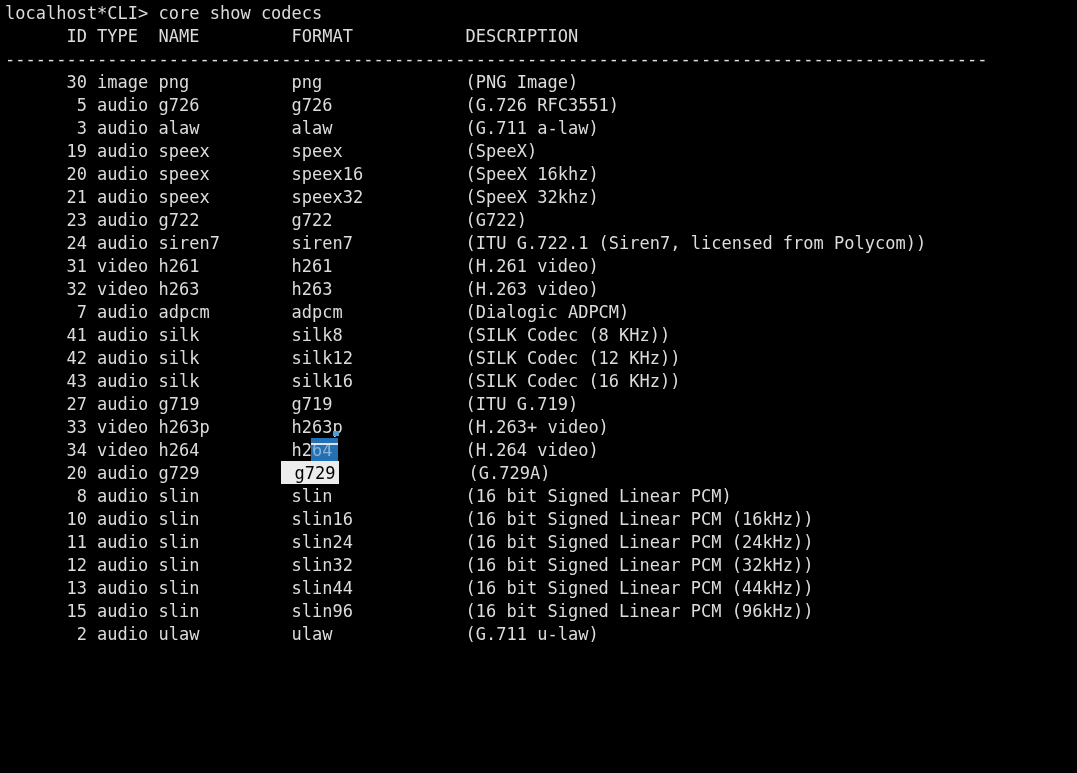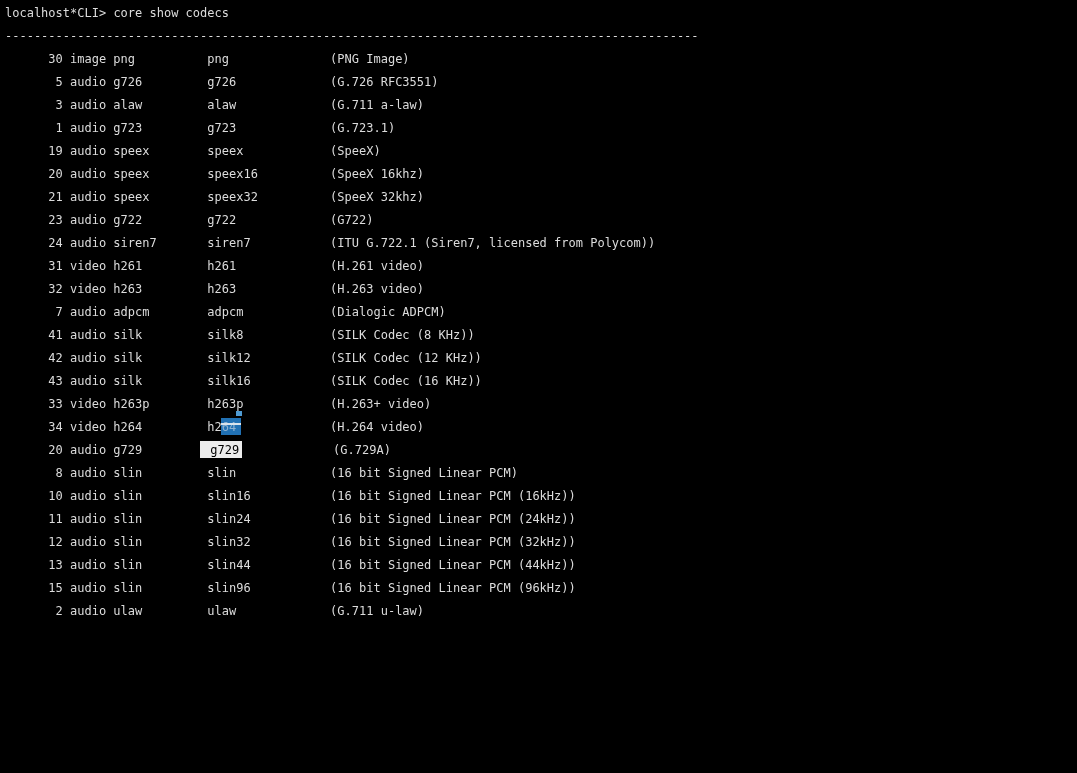--- a/index.html
+++ b/index.html
@@ -8,21 +8,21 @@
     --match-bg:#ececec; --match-fg:#000000;
   }
   *{margin:0;padding:0;box-sizing:border-box;}
   html,body{width:1077px;height:773px;overflow:hidden;}
   body{background:var(--bg);}
   .screen{
     width:1077px;height:773px;
     background:var(--bg);
     color:var(--fg);
     font-family:"DejaVu Sans Mono","Liberation Mono",monospace;
-    font-size:12px;
+    font-size:17px;
     line-height:23px;
     padding:2px 0 0 5px;
   }
   .line{white-space:pre;height:23px;}
   .sel{
     position:relative;
     background:var(--sel-bg);
     color:var(--sel-fg);
     padding:2px 5px 1px 1px;
     margin:12px -5px 0 -1px;
@@ -40,37 +40,38 @@
     color:var(--match-fg);
     padding:2px 3px 1px 3px;
     margin-right:-3px;
   }
 </style>
 </head>
 <body>
 
 <div class="screen">
   <div class="line"><span>localhost*CLI&gt; </span><span>core show codecs</span></div>
+  <div class="line" id="header-line">      ID TYPE  NAME         FORMAT           DESCRIPTION</div>
   <div class="line">------------------------------------------------------------------------------------------------</div>
   <div id="rows">
       <div class="line"><span>      30 image png          png              (PNG Image)</span></div>
       <div class="line"><span>       5 audio g726         g726             (G.726 RFC3551)</span></div>
       <div class="line"><span>       3 audio alaw         alaw             (G.711 a-law)</span></div>
-      <div class="line"><span>       1 audio g723         g723             (G.723.1)</span></div>
       <div class="line"><span>      19 audio speex        speex            (SpeeX)</span></div>
       <div class="line"><span>      20 audio speex        speex16          (SpeeX 16khz)</span></div>
       <div class="line"><span>      21 audio speex        speex32          (SpeeX 32khz)</span></div>
       <div class="line"><span>      23 audio g722         g722             (G722)</span></div>
       <div class="line"><span>      24 audio siren7       siren7           (ITU G.722.1 (Siren7, licensed from Polycom))</span></div>
       <div class="line"><span>      31 video h261         h261             (H.261 video)</span></div>
       <div class="line"><span>      32 video h263         h263             (H.263 video)</span></div>
       <div class="line"><span>       7 audio adpcm        adpcm            (Dialogic ADPCM)</span></div>
       <div class="line"><span>      41 audio silk         silk8            (SILK Codec (8 KHz))</span></div>
       <div class="line"><span>      42 audio silk         silk12           (SILK Codec (12 KHz))</span></div>
       <div class="line"><span>      43 audio silk         silk16           (SILK Codec (16 KHz))</span></div>
+      <div class="line"><span>      27 audio g719         g719             (ITU G.719)</span></div>
       <div class="line"><span>      33 video h263p        h263p            (H.263+ video)</span></div>
       <div class="line"><span>      34 video h264         h2</span><span class="sel">64</span><span>             (H.264 video)</span></div>
       <div class="line"><span>      20 audio g729        </span><span class="match"> g729</span><span>             (G.729A)</span></div>
       <div class="line"><span>       8 audio slin         slin             (16 bit Signed Linear PCM)</span></div>
       <div class="line"><span>      10 audio slin         slin16           (16 bit Signed Linear PCM (16kHz))</span></div>
       <div class="line"><span>      11 audio slin         slin24           (16 bit Signed Linear PCM (24kHz))</span></div>
       <div class="line"><span>      12 audio slin         slin32           (16 bit Signed Linear PCM (32kHz))</span></div>
       <div class="line"><span>      13 audio slin         slin44           (16 bit Signed Linear PCM (44kHz))</span></div>
       <div class="line"><span>      15 audio slin         slin96           (16 bit Signed Linear PCM (96kHz))</span></div>
       <div class="line"><span>       2 audio ulaw         ulaw             (G.711 u-law)</span></div>

